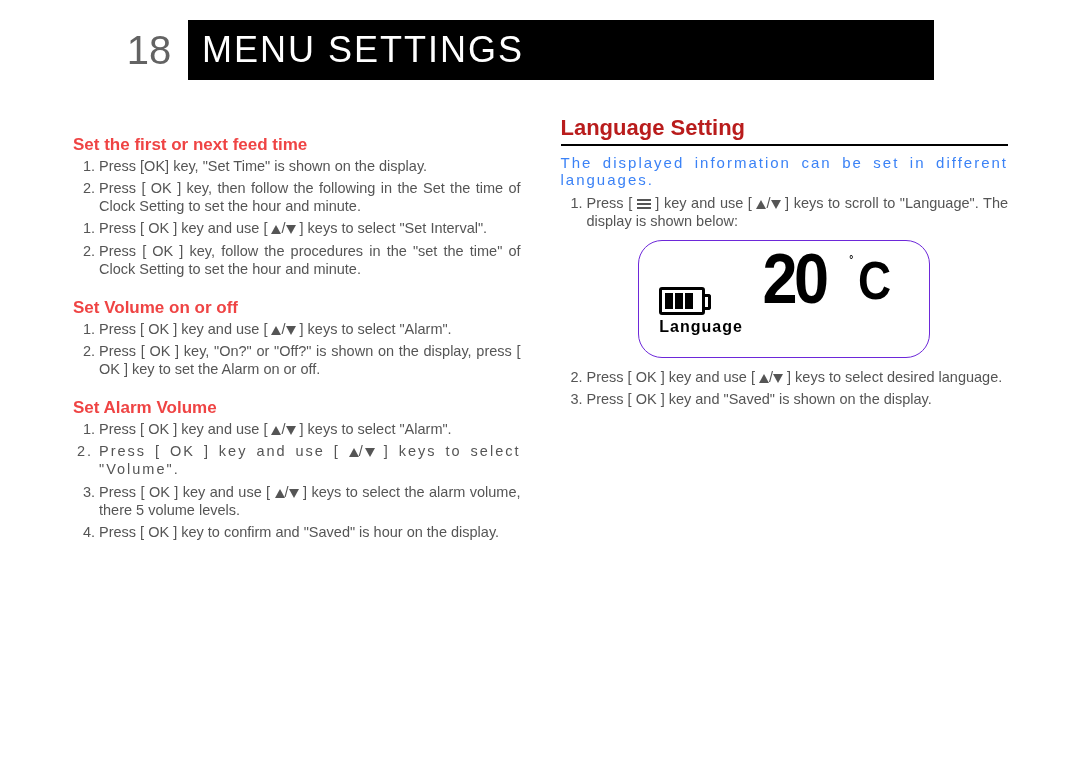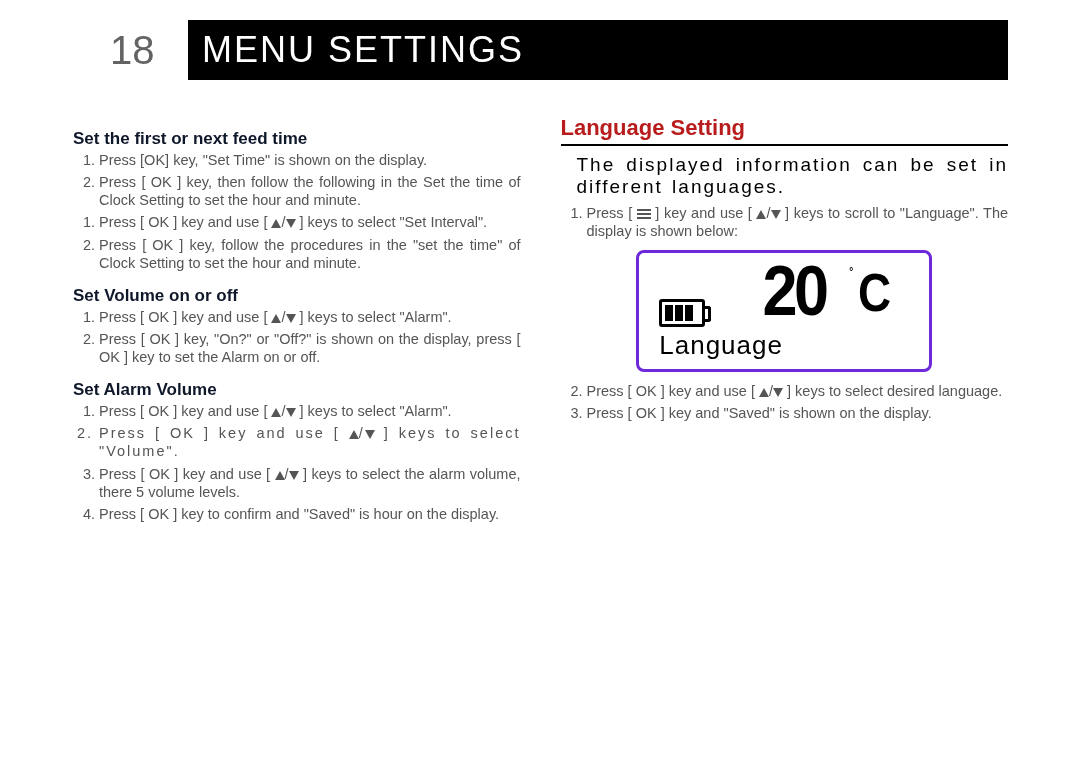--- a/index.html
+++ b/index.html
@@ -1,44 +1,44 @@
 <!DOCTYPE html>
 <html><head>
 <meta charset="utf-8">
 <style>
   html,body{margin:0;padding:0;background:#fff;font-family:Arial,Helvetica,sans-serif;color:#000;}
   .page{width:1080px;height:761px;position:relative;overflow:hidden;}
-  .blackbar{position:absolute;left:188px;top:20px;width:820px;height:60px;background:#000;}
+  .blackbar{position:absolute;left:188px;top:20px;width:746px;height:60px;background:#000;}
   .blackbar .title{color:#fff;font-size:36px;letter-spacing:2px;font-weight:400;line-height:60px;padding-left:14px;}
-  .pagenum{position:absolute;left:110px;top:20px;width:78px;height:60px;font-size:40px;font-weight:400;color:#636363;line-height:60px;text-align:left;padding-right:12px;}
+  .pagenum{position:absolute;left:110px;top:20px;width:78px;height:60px;font-size:40px;font-weight:400;color:#636363;line-height:60px;text-align:center;padding-right:12px;}
   .columns{position:absolute;left:73px;top:115px;width:935px;display:flex;gap:40px;}
   .col{width:450px;}
-  h3.sub{font-size:17px;font-weight:bold;color:#0f172a;margin:14px 0 2px 0;}
+  h3.sub{font-size:17px;font-weight:bold;color:#ef4444;margin:20px 0 2px 0;}
   ol{margin:2px 0 0 0;padding-left:26px;color:#555;font-size:14.5px;}
   ol li{margin:0 0 4px 0;text-align:justify;line-height:1.25;color:#555;}
   h2.section{font-size:22px;font-weight:bold;color:#b91c1c;margin:0 0 3px 0;}
   .rule{border:none;border-top:2px solid #000;margin:0 0 8px 0;}
-  p.lead{margin:4px 0 6px 16px;font-size:19px;color:#000000;text-align:justify;letter-spacing:2px;word-spacing:2px;}
+  p.lead{margin:4px 0 6px 0;font-size:15px;color:#3b82f6;text-align:justify;letter-spacing:2px;word-spacing:2px;}
   
   .tri,.tri-down{display:inline-block;width:0;height:0;vertical-align:-1px;}
   .tri{border-left:5px solid transparent;border-right:5px solid transparent;border-bottom:9px solid #555;}
   .tri-down{border-left:5px solid transparent;border-right:5px solid transparent;border-top:9px solid #555;}
   .ham{display:inline-block;width:14px;height:10px;vertical-align:-1px;position:relative;}
   .ham::before,.ham::after,.ham span{content:"";position:absolute;left:0;width:14px;height:2px;background:#555;}
   .ham::before{top:0;} .ham span{top:4px;} .ham::after{top:8px;}
   
-  .lcd{width:290px;height:116px;border:3px solid #6d28d9;border-radius:8px;margin:10px auto 10px auto;position:relative;background:#fff;}
+  .lcd{width:290px;height:116px;border:1px solid #6d28d9;border-radius:24px;margin:10px auto 10px auto;position:relative;background:#fff;}
   .seg{position:absolute;left:120px;top:-2px;font-family:"Arial Black",Arial;font-size:70px;font-weight:900;letter-spacing:-4px;transform:scaleX(0.9);}
   .deg{position:absolute;left:210px;top:13px;font-size:10px;font-weight:bold;}
   .cbig{position:absolute;left:216px;top:8px;font-family:"Arial Black",Arial;font-size:54px;font-weight:900;transform:scaleX(0.85);}
   .batt{position:absolute;left:20px;top:46px;width:40px;height:22px;border:3px solid #000;border-radius:3px;}
   .batt::after{content:"";position:absolute;right:-9px;top:4px;width:6px;height:10px;border:3px solid #000;border-left:none;border-radius:0 3px 3px 0;}
   .batt b{position:absolute;top:3px;width:8px;height:16px;background:#000;}
   .batt b.b1{left:3px;} .batt b.b2{left:13px;} .batt b.b3{left:23px;}
-  .langword{position:absolute;left:20px;top:77px;font-family:Arial;font-size:26px;letter-spacing:1px;font-weight:400;}
+  .langword{position:absolute;left:20px;top:77px;font-family:Arial;font-size:16px;letter-spacing:1px;font-weight:700;}
 </style>
 </head>
 <body>
 
 <div class="page">
   <div class="pagenum">18</div>
   <div class="blackbar">
     <div class="title">MENU SETTINGS</div>
   </div>
 

